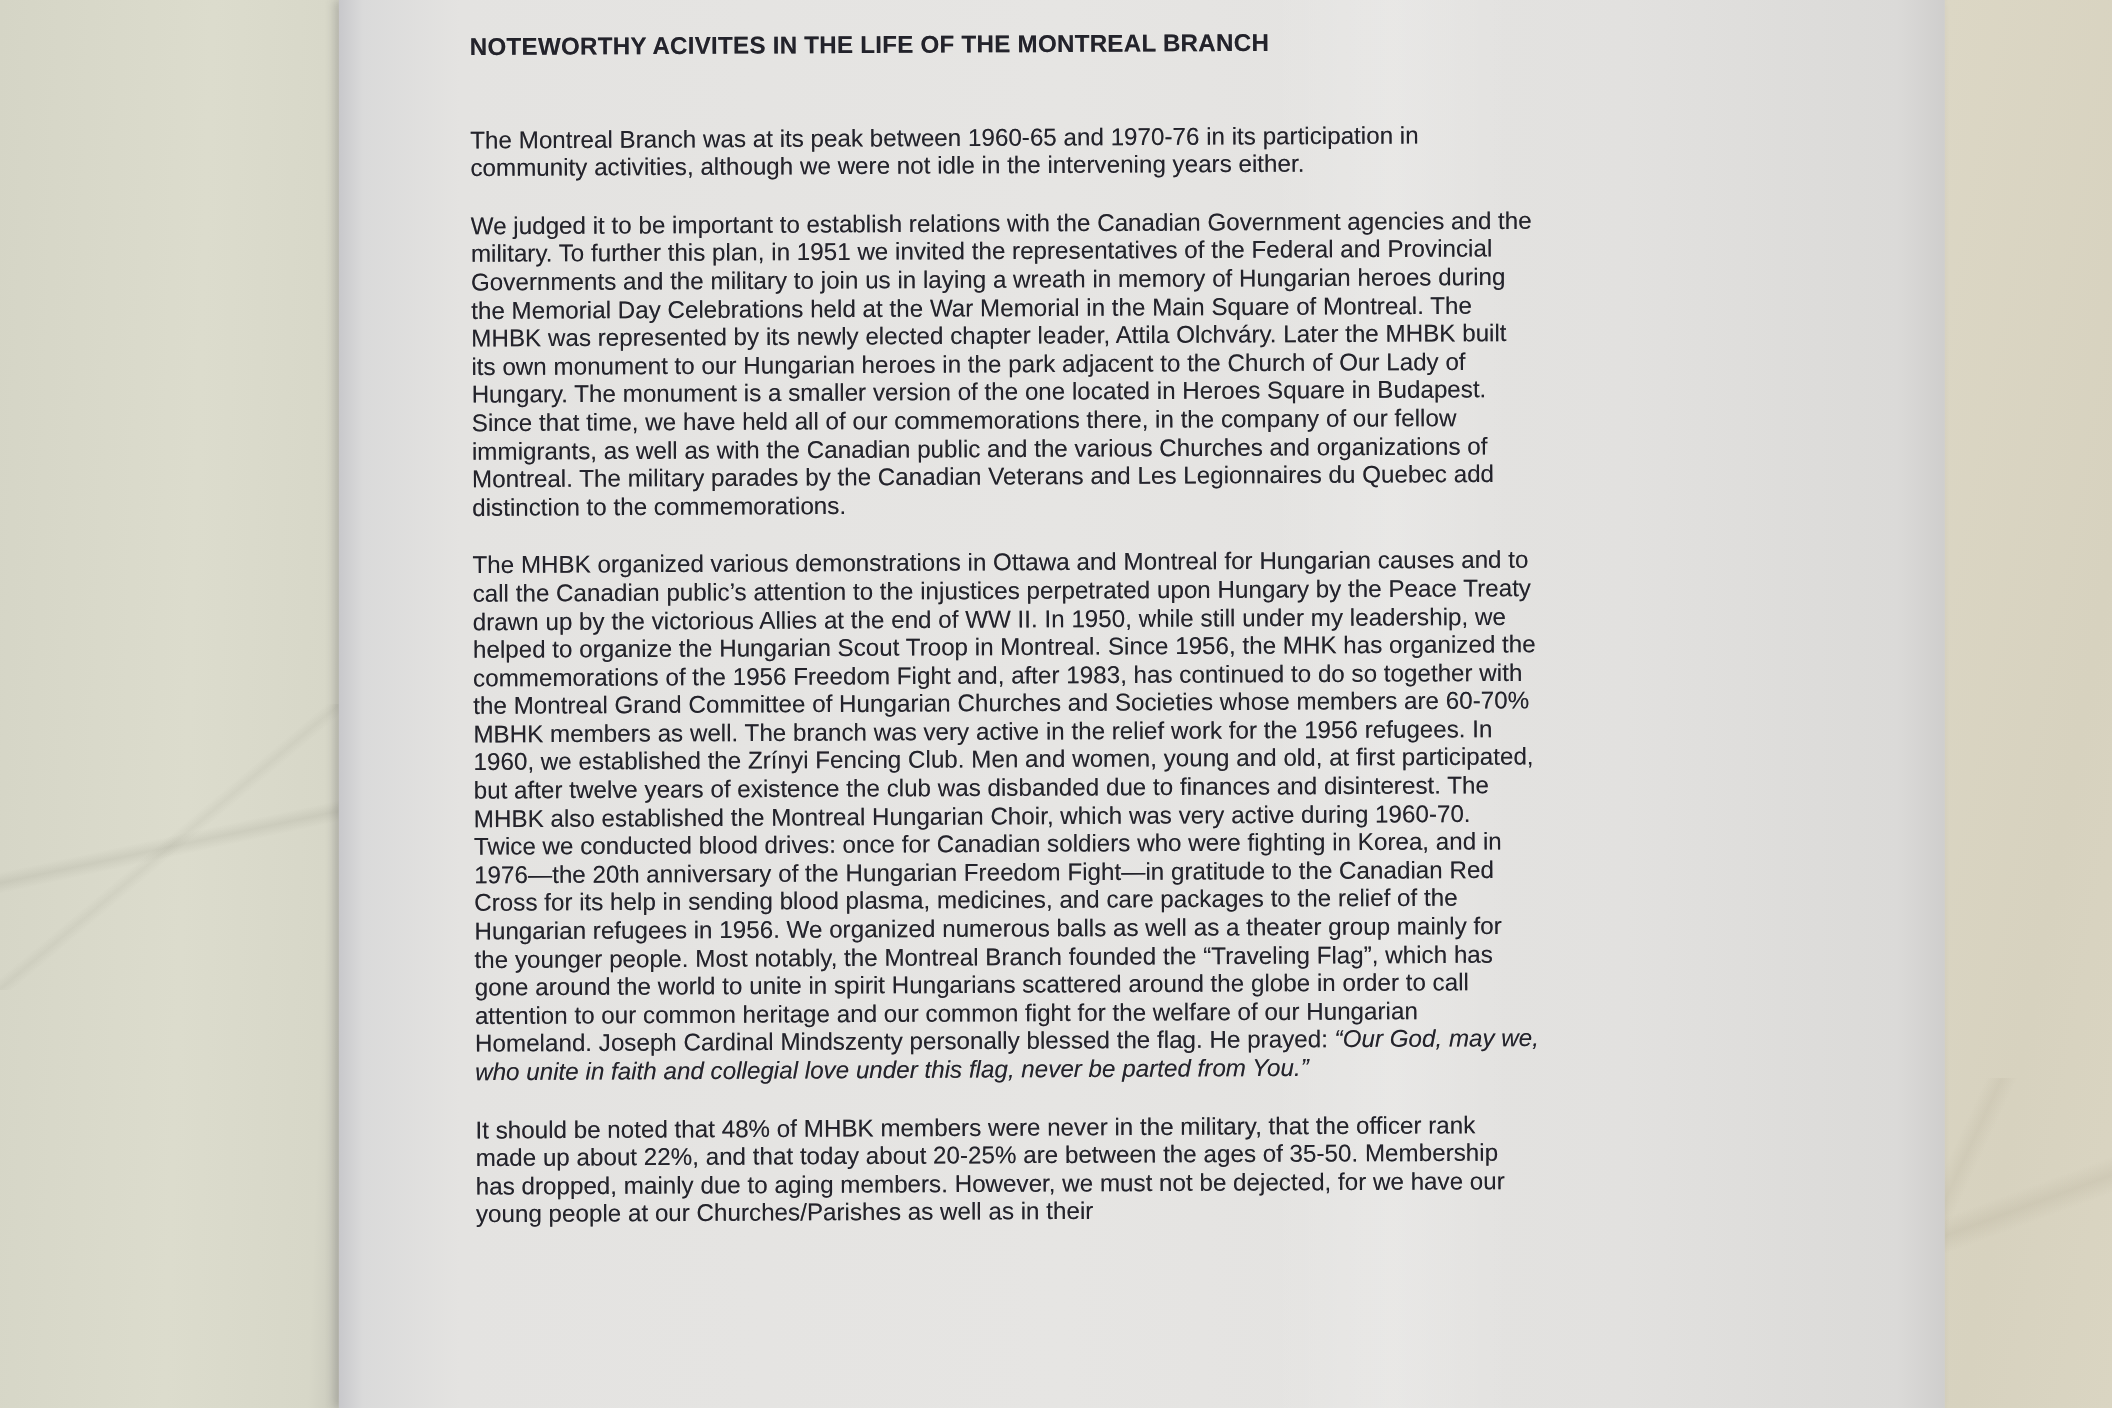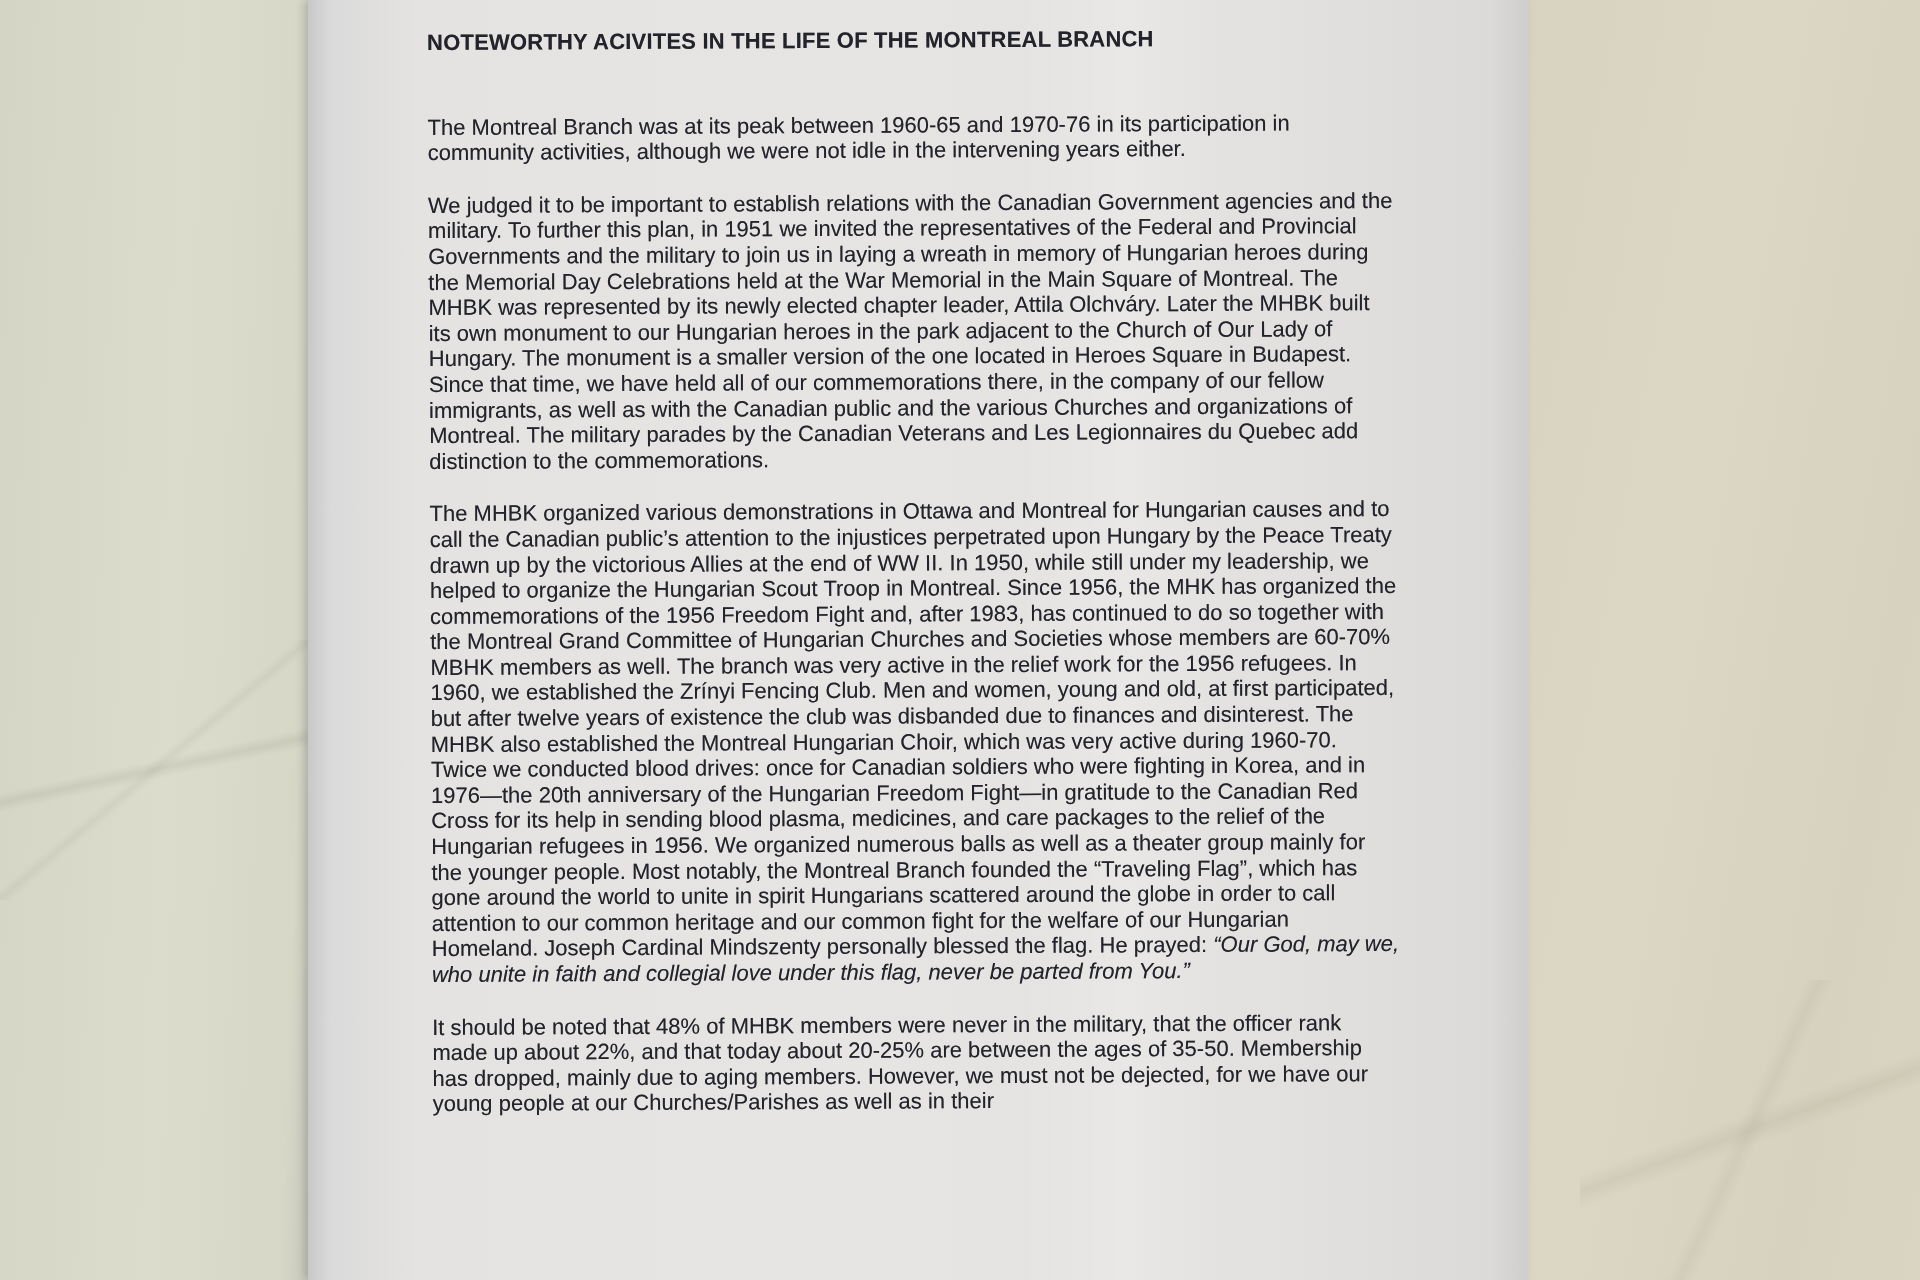--- a/index.html
+++ b/index.html
@@ -51,21 +51,21 @@
     width: 308px; height: 260px;
     background:
       linear-gradient(168deg, rgba(0,0,0,0) 47%, rgba(110,110,95,0.12) 50%, rgba(0,0,0,0) 53%),
       linear-gradient(140deg, rgba(0,0,0,0) 48%, rgba(110,110,95,0.08) 50%, rgba(0,0,0,0) 52%);
   }
 
   
   .paper {
     position: absolute;
     top: 0; left: 308px;
-    width: 1220px; height: 1280px;
+    width: 1460px; height: 1280px;
     background: linear-gradient(90deg,
       #c8c8cb 0px,
       #dadada 22px,
       #e4e3e1 110px,
       #e6e5e3 45%,
       #e2e1df 80%,
       #dbdad8 97%,
       #cfcecd 100%);
     box-shadow: -4px 0 8px rgba(70,70,75,0.25);
   }

